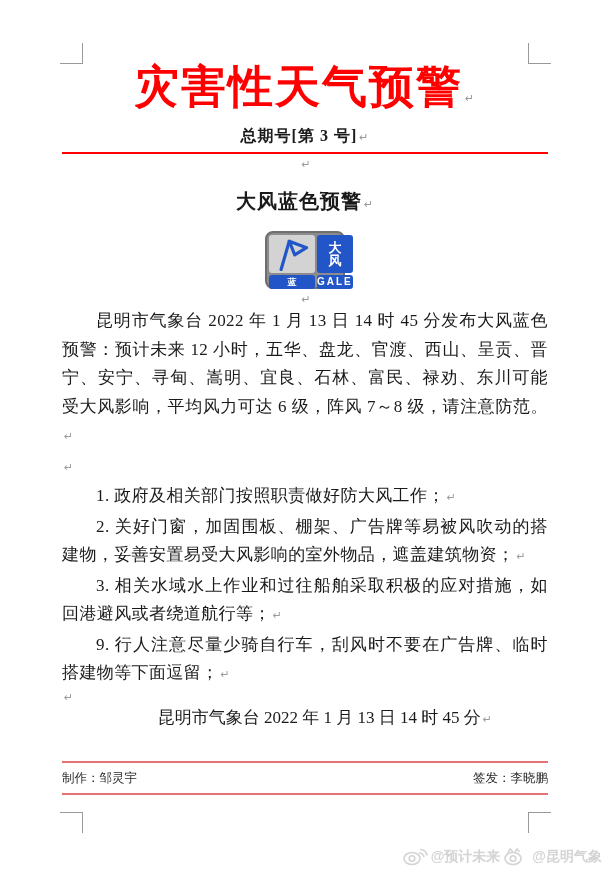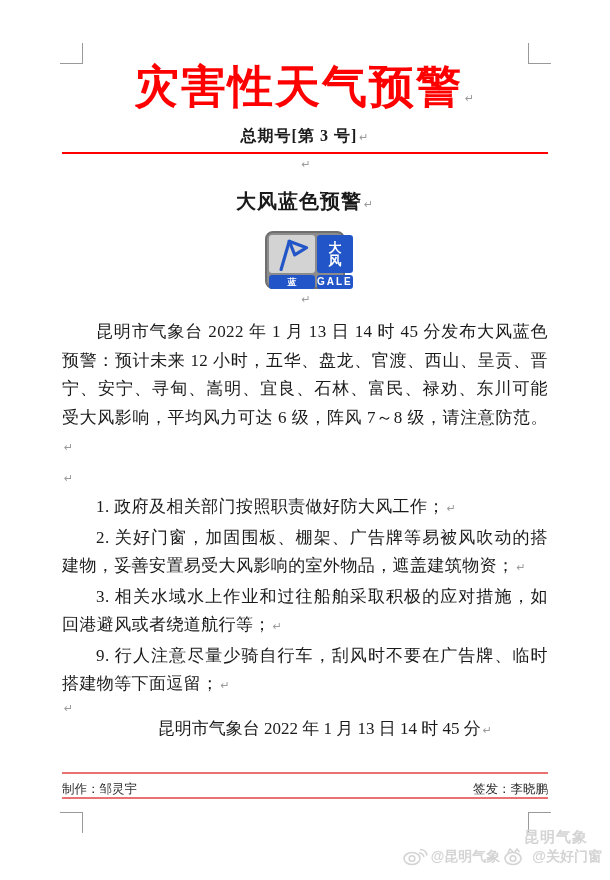--- a/index.html
+++ b/index.html
@@ -61,32 +61,32 @@
   .cell.gale-cn{flex-direction:column;font-family:"Liberation Sans","DejaVu Sans",sans-serif;
     font-weight:bold;font-size:13px;line-height:13.5px;}
   .cell.level{font-size:9px;font-weight:bold;line-height:10px;}
   .cell.gale-en{font-family:"Liberation Sans","DejaVu Sans",sans-serif;
     font-size:10px;font-weight:bold;letter-spacing:2px;line-height:10px;}
   .flag-svg{width:40px;height:38px;}
   .flag-svg line,.flag-svg polygon{stroke:#2256c8;stroke-width:3.5;fill:none;
     stroke-linecap:round;stroke-linejoin:round;}
 
   
-  .body-block{margin-top:11px;font-size:17px;line-height:28.5px;}
+  .body-block{margin-top:0;font-size:17px;line-height:28.5px;}
   .body-p{margin:0;text-indent:2em;text-align:justify;letter-spacing:0.4px;}
   .blank-line{margin:0;line-height:28.5px;}
   .blank-line.tight{line-height:12px;}
   .sig-line{margin:0;text-align:right;padding-right:56px;line-height:28.5px;}
 
   
   .footer{
     margin-top:27px;
     border-top:2px solid #e87272;
     border-bottom:2px solid #e87272;
-    padding:7px 0 0 0;
+    padding:7px 0 7px 0;
     display:flex;justify-content:space-between;
     font-size:12.5px;line-height:16px;color:#2b2b2b;
   }
 
   
   .watermark{
     position:absolute;right:8px;bottom:4px;
     color:#d4d4d4;font-family:"Liberation Sans","DejaVu Sans",sans-serif;
     font-weight:bold;text-align:right;line-height:18px;user-select:none;
   }
@@ -158,32 +158,31 @@
     </div>
 
     <div class="footer">
       <span>制作：邹灵宇</span>
       <span>签发：李晓鹏</span>
     </div>
 
   </div>
 
   <div class="watermark">
-    <div class="wm-row1">昆明气象</div>
     <div class="wm-row2">
       <svg class="wm-icon" viewBox="0 0 26 20">
         <ellipse cx="10" cy="12.5" rx="8" ry="6"></ellipse>
         <circle cx="10" cy="12.5" r="2.8"></circle>
         <path d="M17 7 q4 0 5 4"></path>
         <path d="M18 3.5 q6 0 7 6"></path>
       </svg>
-      <span>@昆明气象</span>
+      <span>@预计未来</span>
       <svg class="wm-icon" viewBox="0 0 26 20">
         <ellipse cx="10" cy="12.5" rx="8" ry="6"></ellipse>
         <circle cx="10" cy="12.5" r="2.8"></circle>
         <path d="M5 7 l2 -4 l3 3"></path>
         <path d="M12 6 l2 -3 l2.5 3"></path>
       </svg>
-      <span>@关好门窗</span>
+      <span>@昆明气象</span>
     </div>
   </div>
 
 </div>
 
 </body></html>

